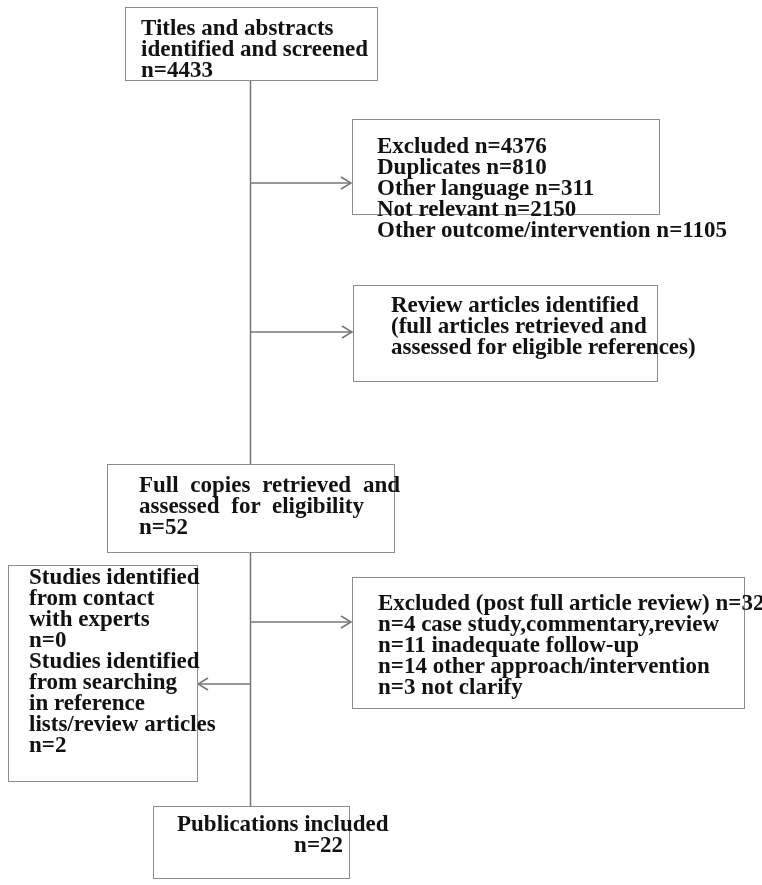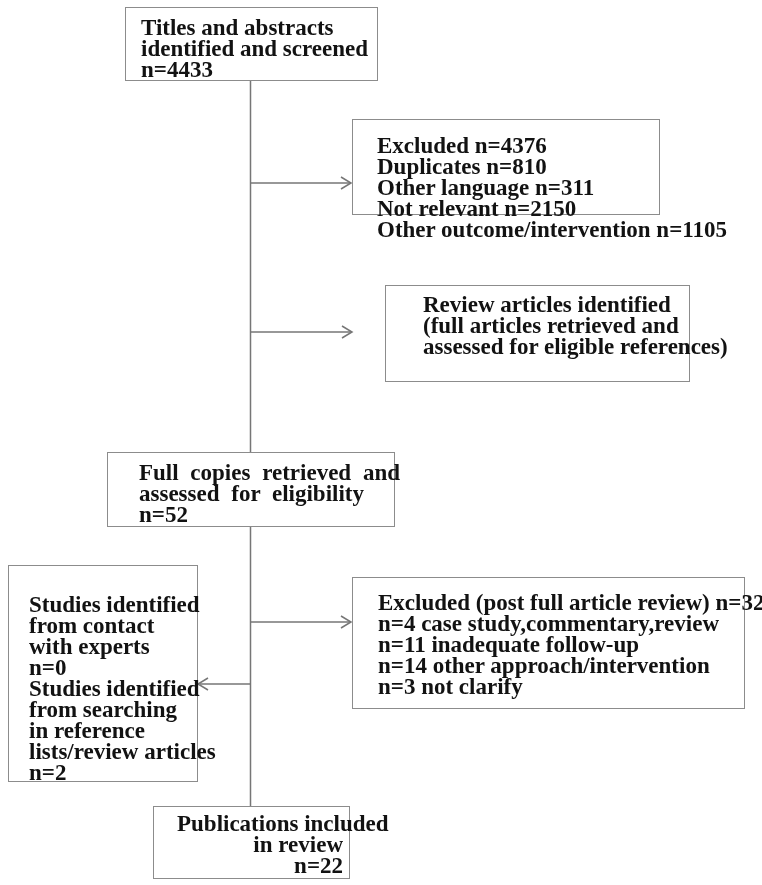--- a/index.html
+++ b/index.html
@@ -22,23 +22,23 @@
     border: 1.6px solid #8c8c8c;
     box-sizing: border-box;
     color: #121212;
     font-weight: bold;
     font-size: 23px;
     line-height: 21px;
   }
   .box .ln { white-space: nowrap; }
   .b1 { left: 125px; top: 7px;   width: 253px; height: 74px;  padding: 9px  8px 0 15px; }
   .b2 { left: 352px; top: 119px; width: 308px; height: 96px; padding: 15px 6px 0 24px; }
-  .b3 { left: 353px; top: 285px; width: 305px; height: 97px;  padding: 8px  6px 0 37px; margin-left: 32px; }
-  .b4 { left: 107px; top: 452px; width: 288px; height: 75px;  padding: 9px 16px 0 31px; word-spacing: 6px; }
-  .b5 { left: 8px;   top: 565px; width: 190px; height: 217px; padding: 28px 4px 0 20px; }
+  .b3 { left: 353px; top: 285px; width: 305px; height: 97px;  padding: 8px  6px 0 37px; }
+  .b4 { left: 107px; top: 464px; width: 288px; height: 89px;  padding: 9px 16px 0 31px; word-spacing: 6px; }
+  .b5 { left: 8px;   top: 565px; width: 190px; height: 217px; padding: 0 4px 0 20px; }
   .b6 { left: 352px; top: 577px; width: 393px; height: 132px; padding: 14px 0 0 25px; }
   .b7 { left: 153px; top: 806px; width: 197px; height: 73px;  padding: 6px 6px 0 23px; text-align: right; }
 </style>
 </head>
 <body>
 
 <div class="canvas">
 
   <svg class="connectors" viewBox="0 0 762 885" xmlns="http://www.w3.org/2000/svg">
 
@@ -106,17 +106,16 @@
   <div class="box b6">
     <div class="ln">Excluded (post full article review) n=32</div>
     <div class="ln">n=4 case study,commentary,review</div>
     <div class="ln">n=11 inadequate follow-up</div>
     <div class="ln">n=14 other approach/intervention</div>
     <div class="ln">n=3 not clarify</div>
   </div>
 
   <div class="box b7">
     <div class="ln">Publications included</div>
-    <div class="ln">in review</div>
     <div class="ln">n=22</div>
   </div>
 
 </div>
 
 </body></html>

